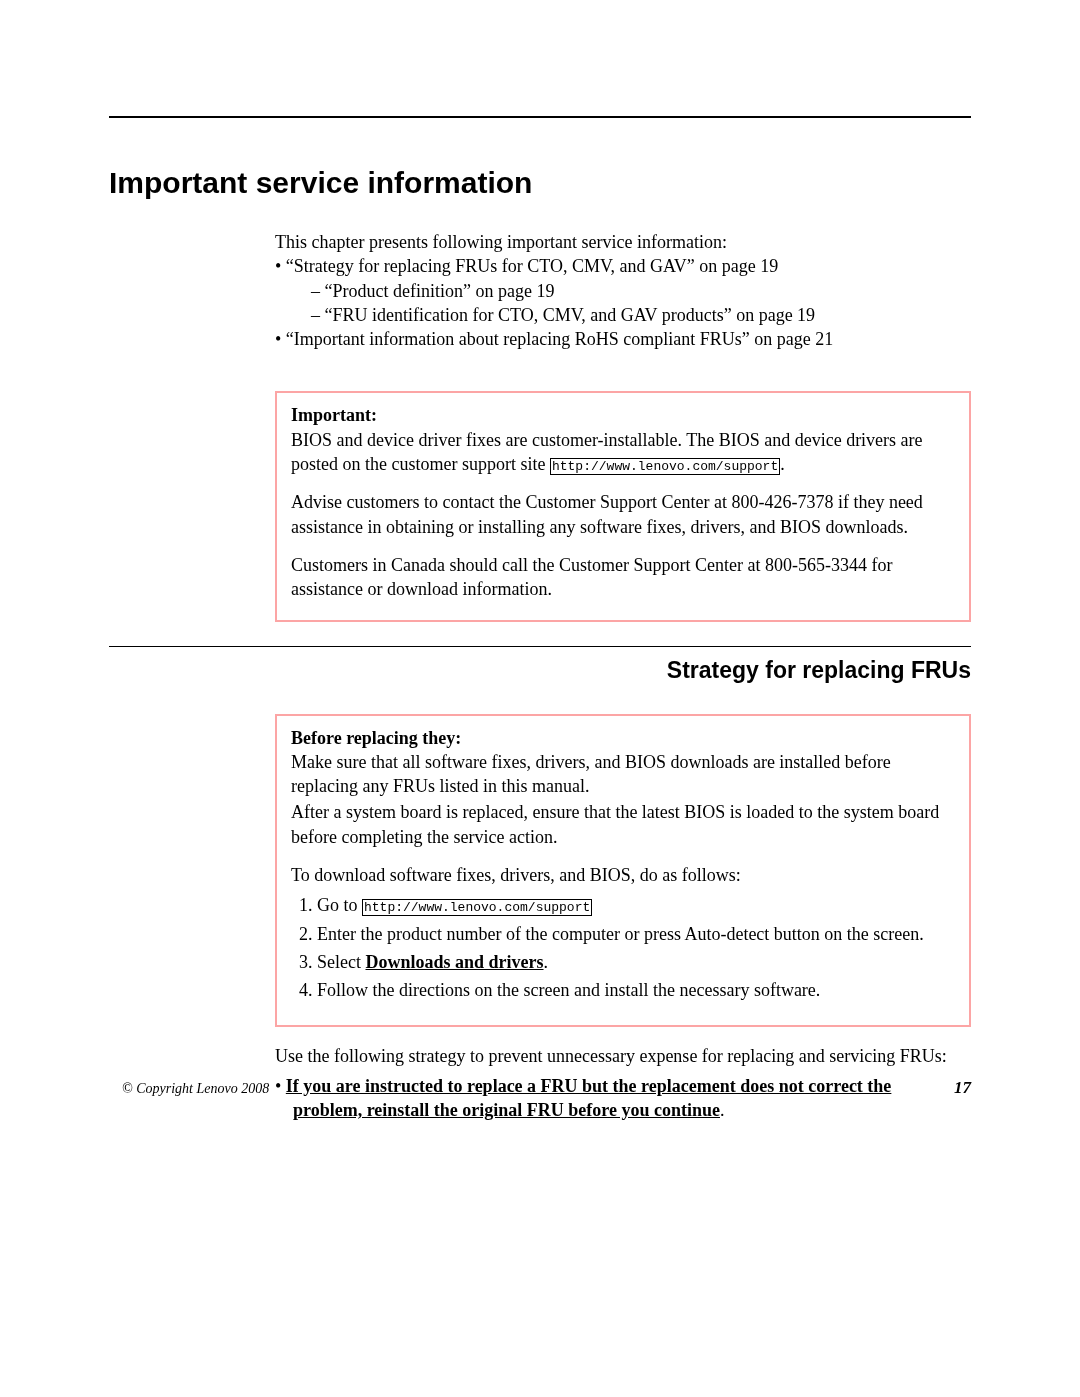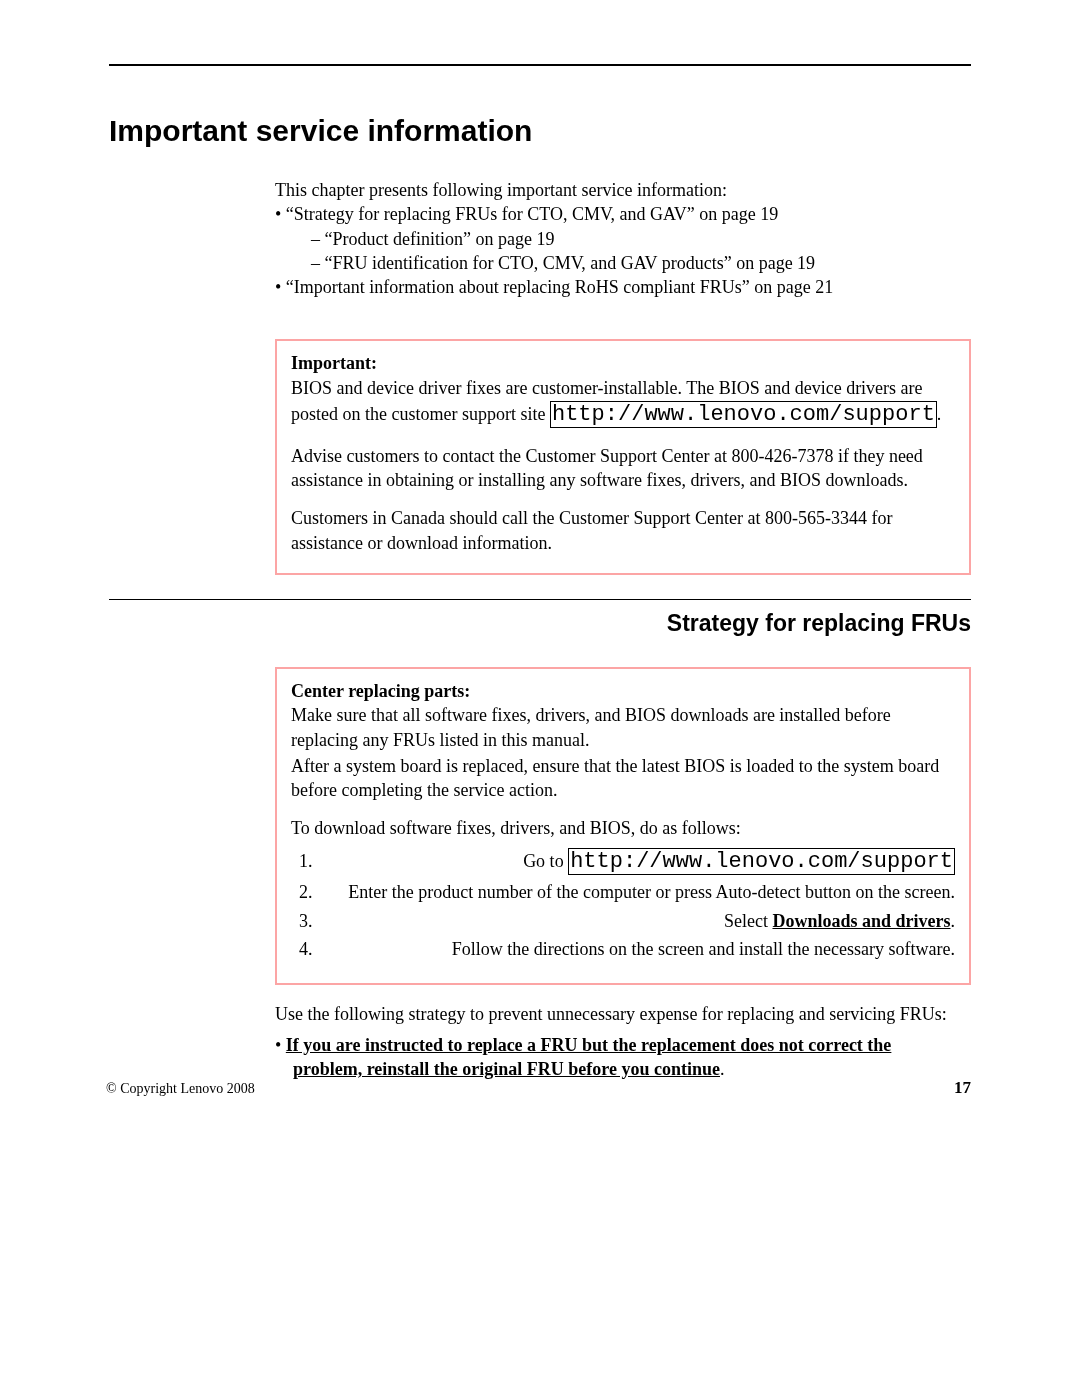--- a/index.html
+++ b/index.html
@@ -7,21 +7,21 @@
     padding: 0;
     background: #ffffff;
     font-family: Georgia, "Times New Roman", serif;
     color: #000;
   }
   .page {
     width: 1080px;
     height: 1178px;
     position: relative;
     box-sizing: border-box;
-    padding: 64px 109px 0 109px;
+    padding: 116px 109px 0 109px;
   }
   .rule {
     border-top: 2px solid #000;
     margin-bottom: 48px;
   }
   h1.title {
     font-family: Arial, Helvetica, sans-serif;
     font-weight: bold;
     font-size: 30px;
     margin: 0 0 30px 0;
@@ -41,21 +41,21 @@
   ul.toc > li::before { content: "•  "; }
   ul.toc ul > li { padding-left: 36px; text-indent: -18px; }
   ul.toc ul > li::before { content: "–  "; }
   .linkbox {
     display: inline;
     border: 1px solid #000;
     padding: 0 1px;
   }
   .mono {
     font-family: "Courier New", monospace;
-    font-size: 22px;
+    font-size: 13px;
   }
   .callout {
     border: 2px solid #fca5a5;
     margin-top: 40px;
     padding: 10px 14px 18px 14px;
     font-size: 18px;
     line-height: 1.35;
   }
   .callout p { margin: 0 0 14px 0; }
   .callout p:last-child { margin-bottom: 0; }
@@ -67,39 +67,39 @@
   h2.sub {
     font-family: Arial, Helvetica, sans-serif;
     font-weight: bold;
     font-size: 23px;
     margin: 0 0 30px 0;
     text-align: right;
   }
   ol.steps {
     margin: 6px 0 0 0;
     padding-left: 26px;
-    text-align: right;
   }
   ol.steps li { margin-bottom: 4px; }
   ul.bullets {
     list-style: none;
     padding: 0;
     margin: 6px 12px 0 0;
   }
   ul.bullets > li { padding-left: 18px; text-indent: -18px; }
   ul.bullets > li::before { content: "•  "; }
   .footer {
     position: absolute;
-    left: 106px;
+    left: 122px;
     right: 109px;
     bottom: 80px;
     font-size: 14px;
     display: flex;
     justify-content: space-between;
     align-items: baseline;
+    font-style: italic;
   }
   .footer .pnum { font-weight: bold; font-size: 17px; }
   .bold { font-weight: bold; text-decoration: underline; }
 </style>
 </head>
 <body>
 
 <div class="page">
   <div class="rule"></div>
 
@@ -128,21 +128,21 @@
       <p>Customers in Canada should call the Customer Support Center at 800-565-3344 for assistance or download information.</p>
     </div>
   </div>
 
   <div class="section-rule"></div>
   <h2 class="sub">Strategy for replacing FRUs</h2>
 
   <div class="body-col">
     <div class="callout" style="margin-top:0">
       <p style="margin-bottom:2px">
-        <span class="lbl">Center replacing parts:</span><br>
+        <span class="lbl">Before replacing they:</span><br>
         <span>Make sure that all software fixes, drivers, and BIOS downloads are installed before replacing any FRUs listed in this manual.</span>
       </p>
       <p>After a system board is replaced, ensure that the latest BIOS is loaded to the system board before completing the service action.</p>
       <p style="margin-bottom:2px">To download software fixes, drivers, and BIOS, do as follows:</p>
       <ol class="steps">
         <li>
           <span>Go to </span><span class="linkbox mono">http://www.lenovo.com/support</span>
         </li>
         <li>Enter the product number of the computer or press Auto-detect button on the screen.</li>
         <li>

